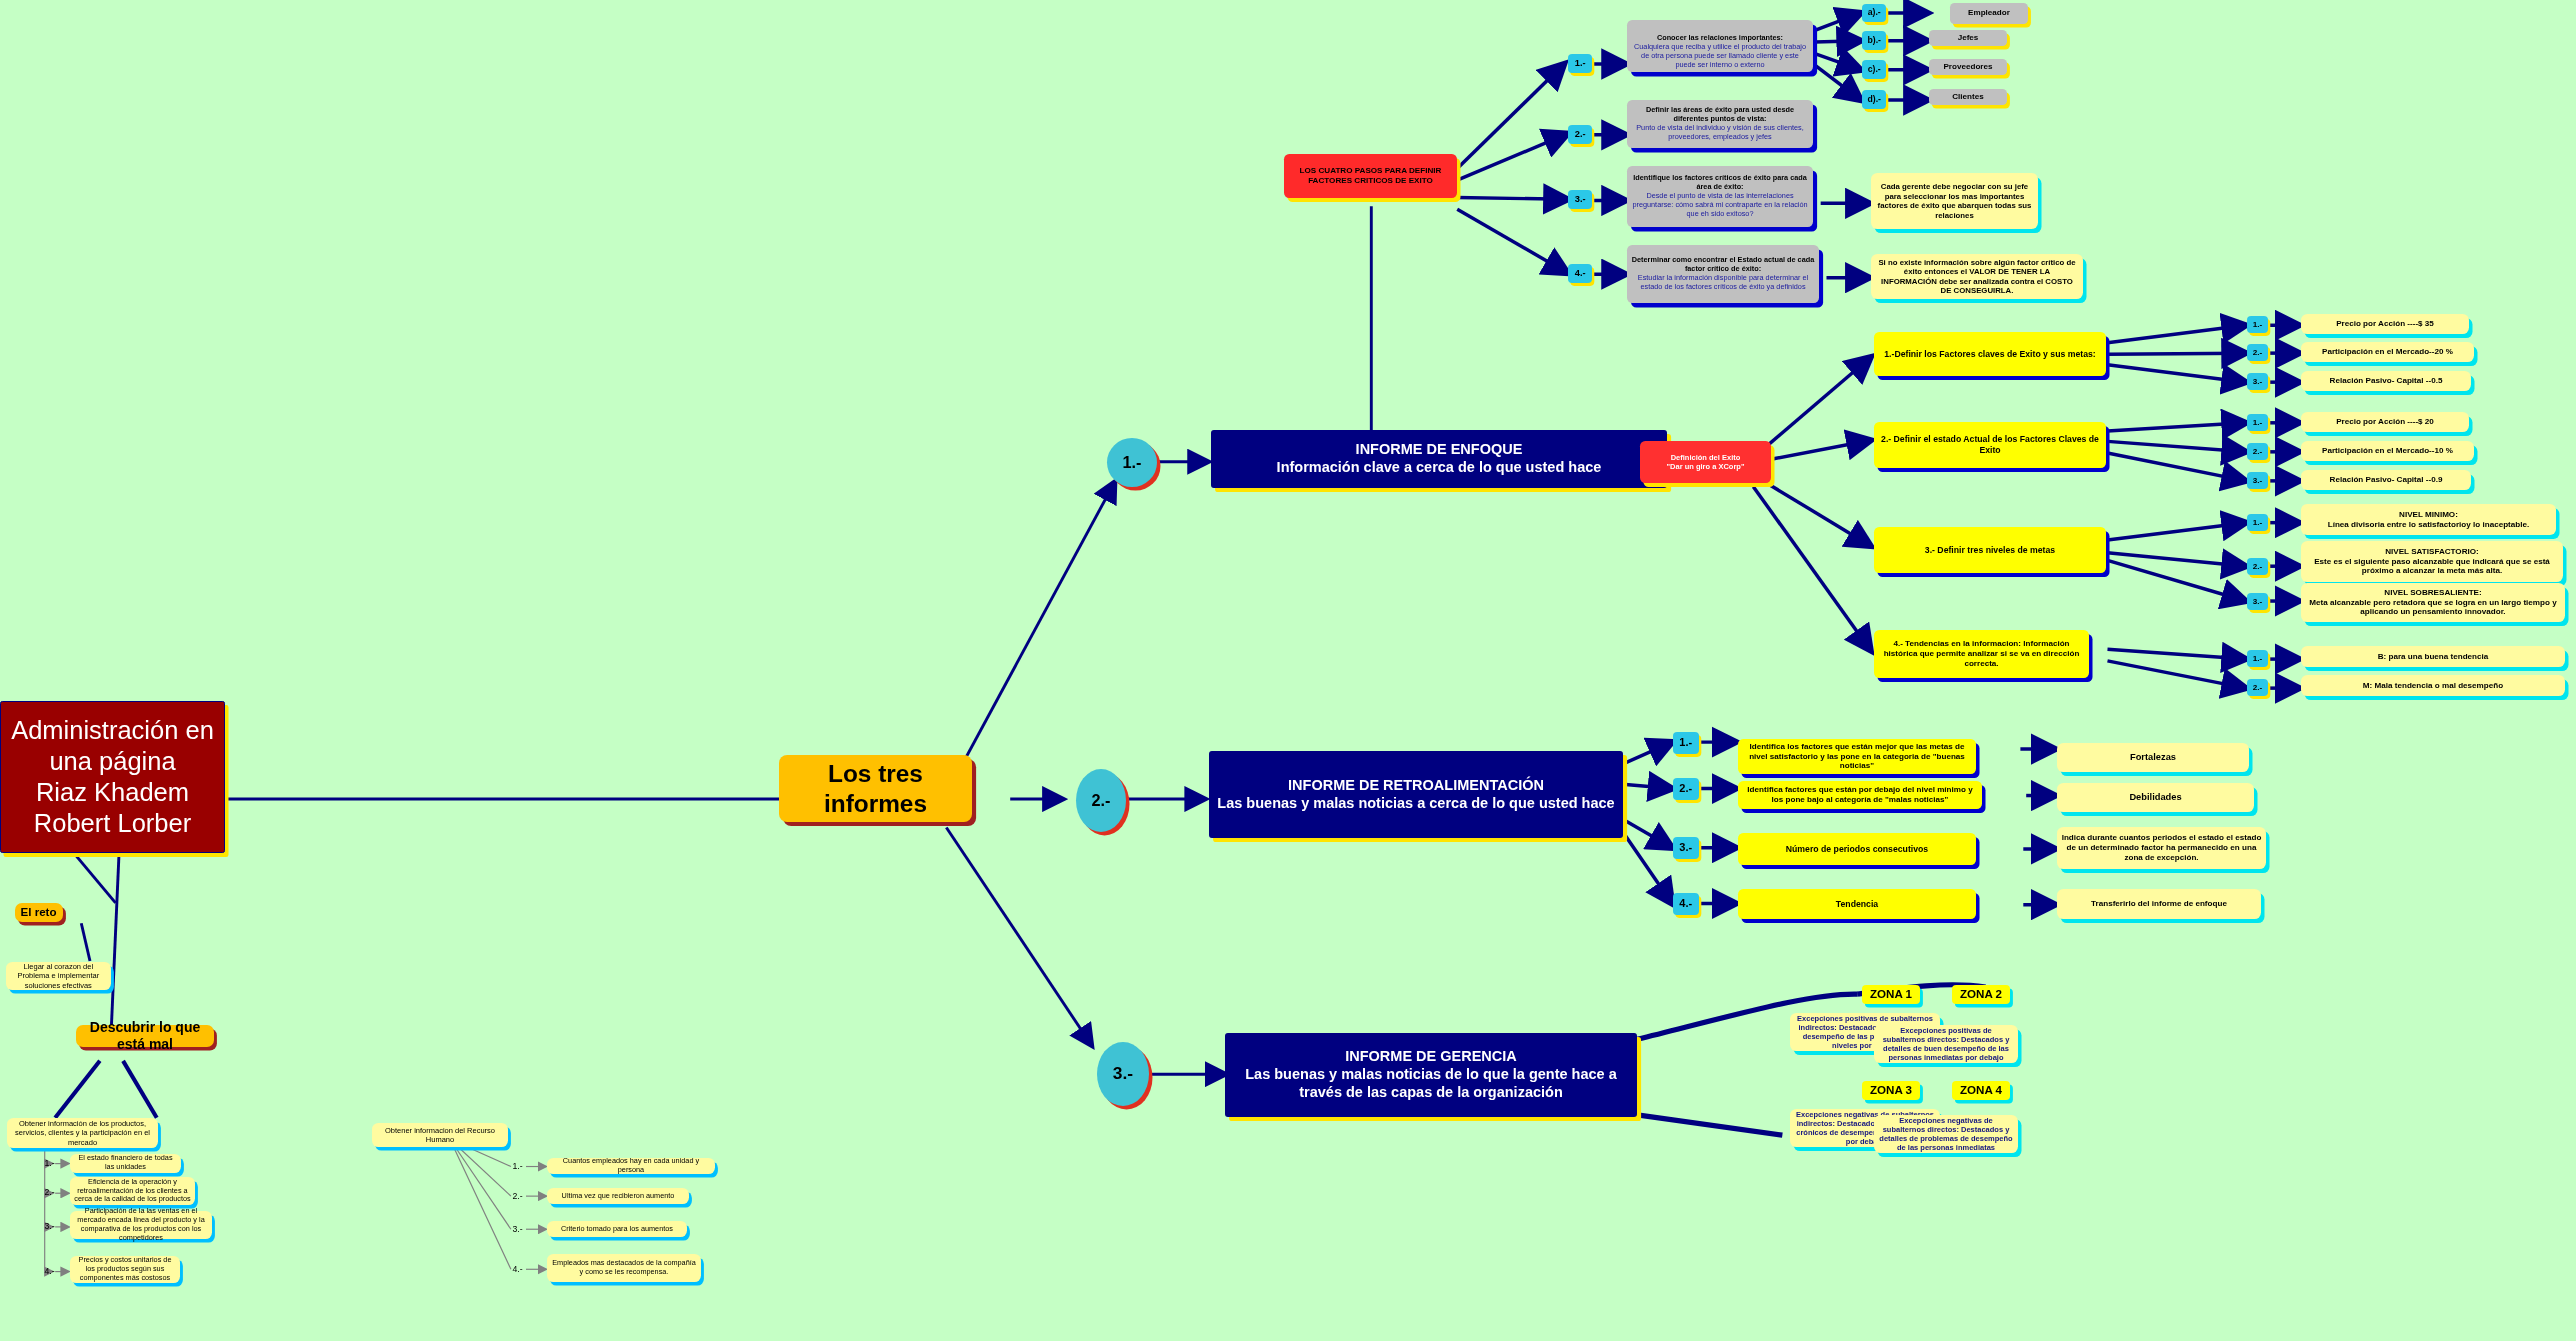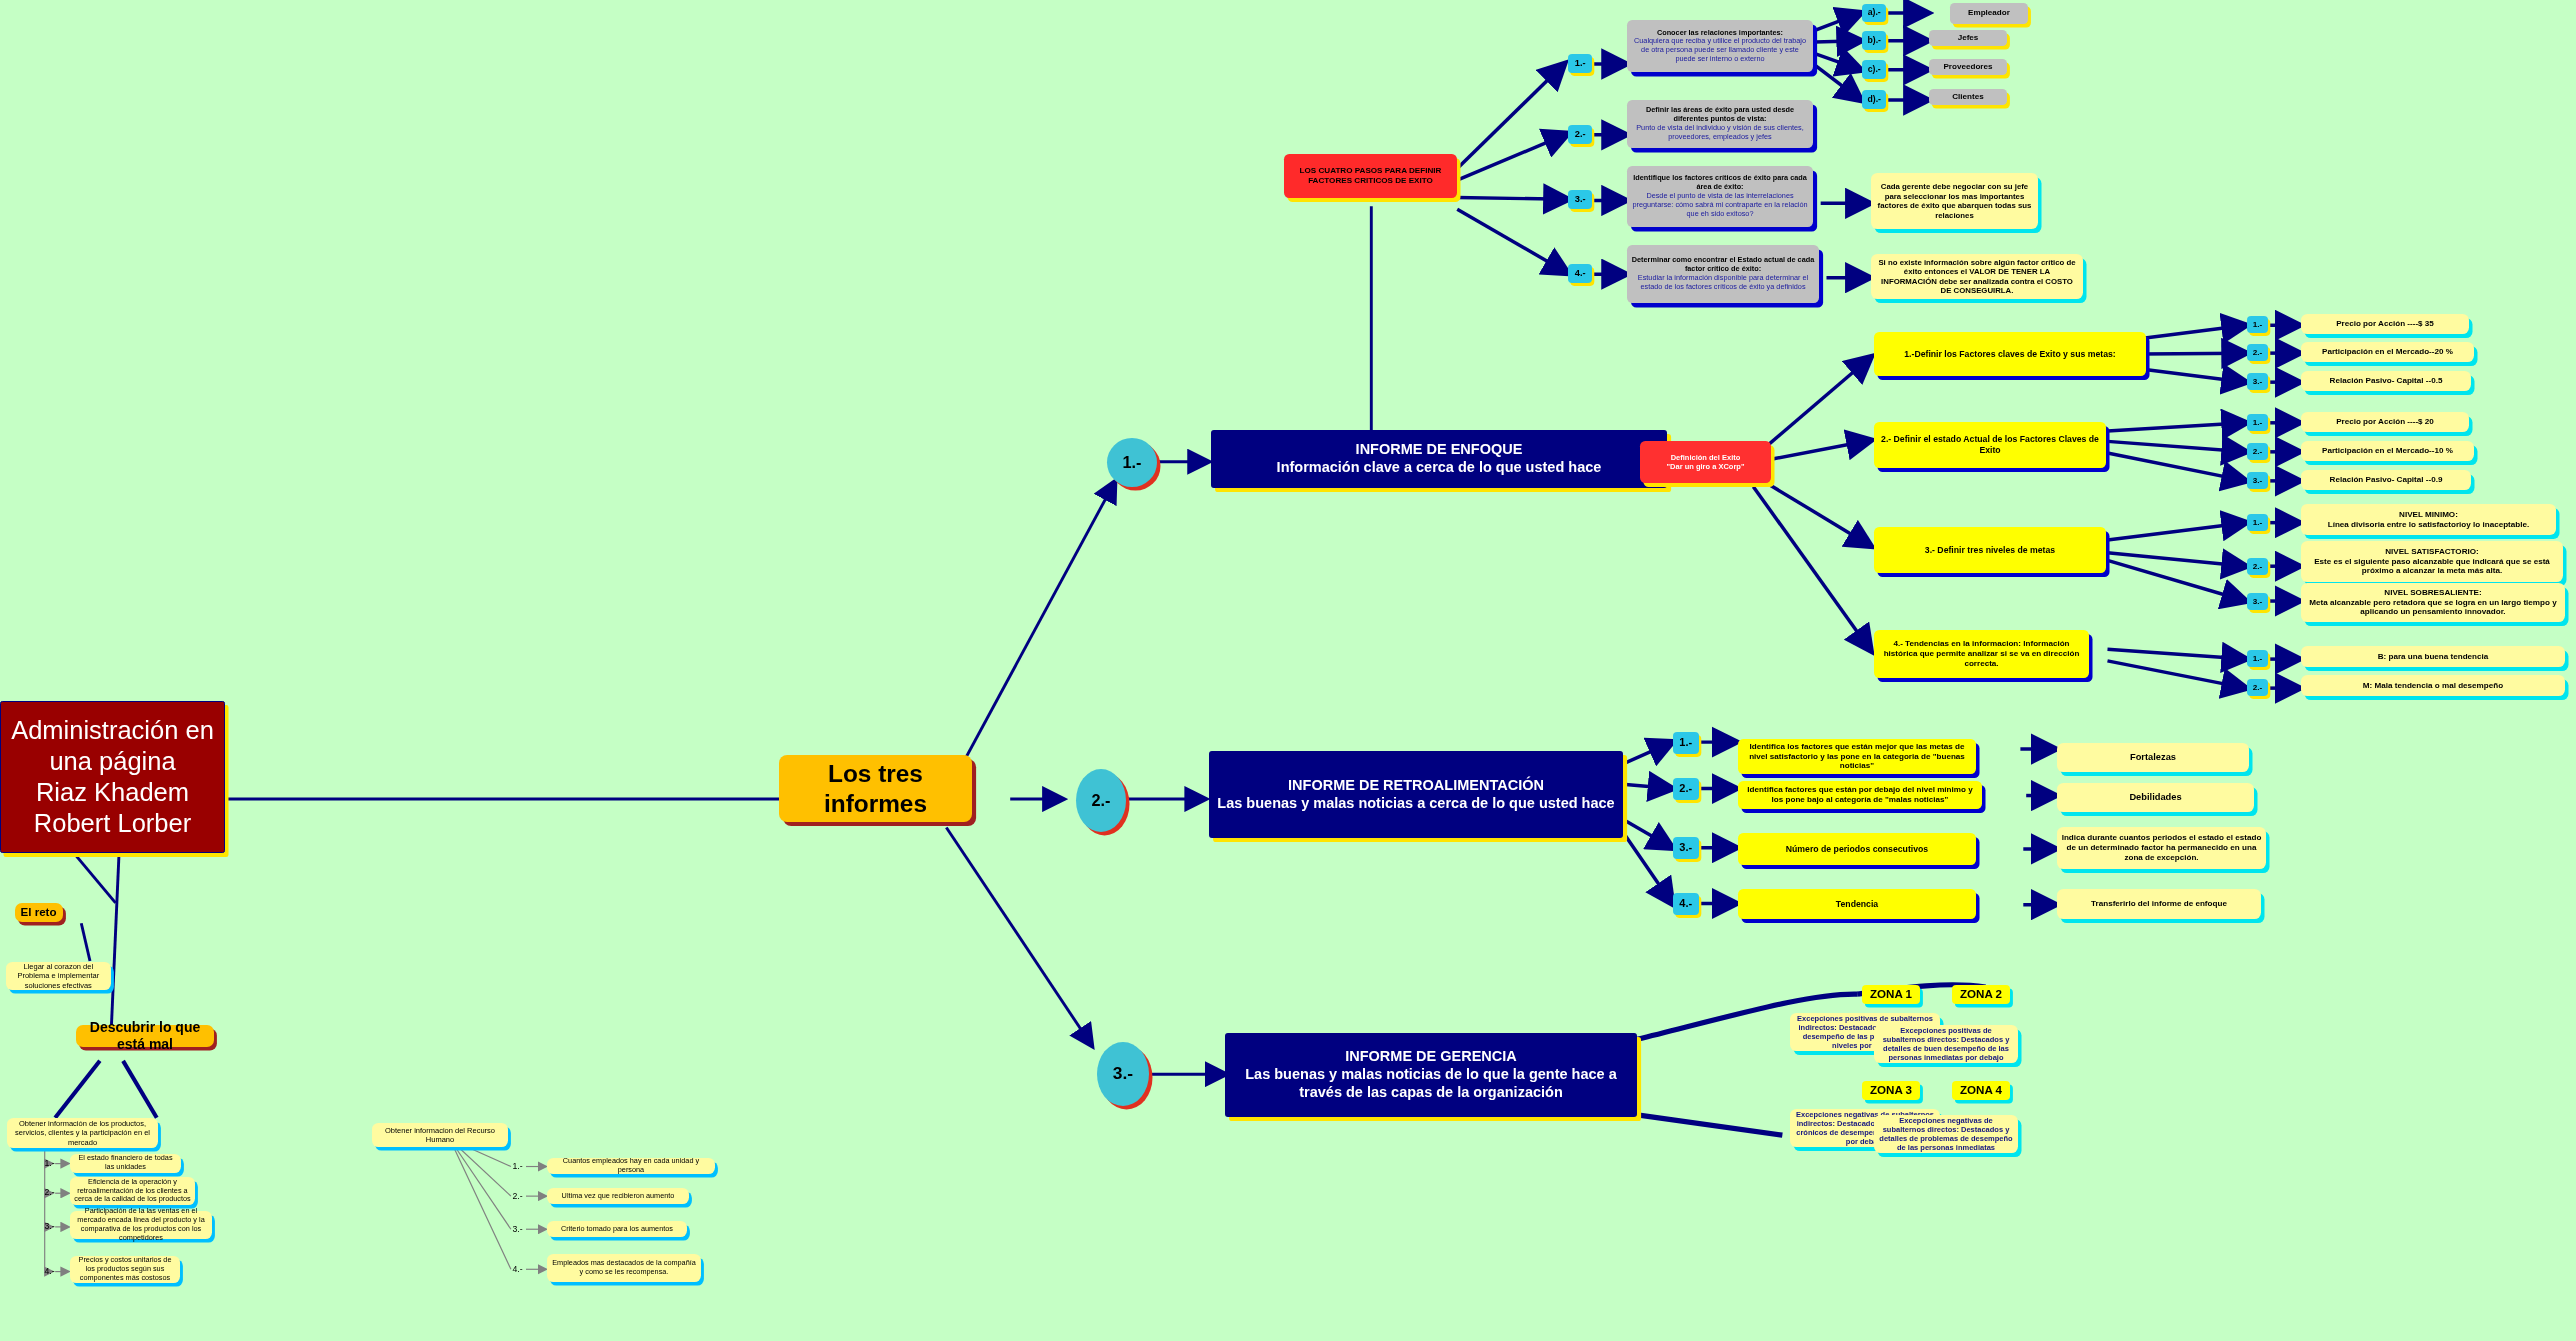--- a/index.html
+++ b/index.html
@@ -310,21 +310,21 @@
 <div class="node badge" style="left:1568px;top:125px;width:24.4px;height:19px;font-size:9.3px;">
   <div class="txt">2.-</div>
     </div>
 <div class="node badge" style="left:1568px;top:190px;width:24.4px;height:19px;font-size:9.3px;">
   <div class="txt">3.-</div>
     </div>
 <div class="node badge" style="left:1568px;top:264px;width:24.4px;height:19px;font-size:9.3px;">
   <div class="txt">4.-</div>
     </div>
 
-<div class="node grey" style="left:1627px;top:20.3px;width:186px;height:52px;font-size:7.3px;padding:2.3px 4.6px;">
+<div class="node grey" style="left:1627px;top:20.3px;width:186px;height:52px;font-size:7.3px;padding:2.3px 4.6px;align-items:flex-end;">
   <div class="txt">
     <span class="hd">Conocer las relaciones importantes:</span>
     <span>Cualquiera que reciba y utilice el producto del trabajo de otra persona puede ser llamado cliente y este puede ser interno o externo</span>
   </div>
 </div>
 <div class="node grey" style="left:1627px;top:100px;width:186px;height:48px;font-size:7.3px;padding:2.3px 4.6px;">
   <div class="txt">
     <span class="hd">Definir las áreas de éxito para usted desde diferentes puntos de vista:</span>
     <span>Punto de vista del individuo y visión de sus clientes, proveedores, empleados y jefes</span>
   </div>
@@ -410,21 +410,21 @@
   </div>
 </div>
 
 <div class="node red" style="left:1640px;top:441px;width:131px;height:42px;font-size:7.5px;">
   <div class="txt">
     <div>Definición del Exito</div>
     <div>"Dar un giro a XCorp"</div>
   </div>
 </div>
 
-<div class="node yellow" style="left:1874px;top:332px;width:272px;height:44px;font-size:8.7px;padding:2.3px 4.6px;">
+<div class="node yellow" style="left:1874px;top:332px;width:232px;height:44px;font-size:8.7px;padding:2.3px 4.6px;">
   <div class="txt">1.-Definir los Factores claves de Exito y sus metas:</div>
     </div>
 <div class="node yellow" style="left:1874px;top:422px;width:232px;height:46px;font-size:8.7px;padding:2.3px 4.6px;">
   <div class="txt">2.- Definir el estado Actual de los Factores Claves de Exito</div>
     </div>
 <div class="node yellow" style="left:1874px;top:527px;width:232px;height:46px;font-size:8.7px;padding:2.3px 4.6px;">
   <div class="txt">3.- Definir tres niveles de metas</div>
     </div>
 <div class="node yellow" style="left:1874px;top:630px;width:215px;height:48px;font-size:8.1px;padding:2.3px 4.6px;">
   <div class="txt">4.- Tendencias en la informacion: Información histórica que permite analizar si se va en dirección correcta.</div>

